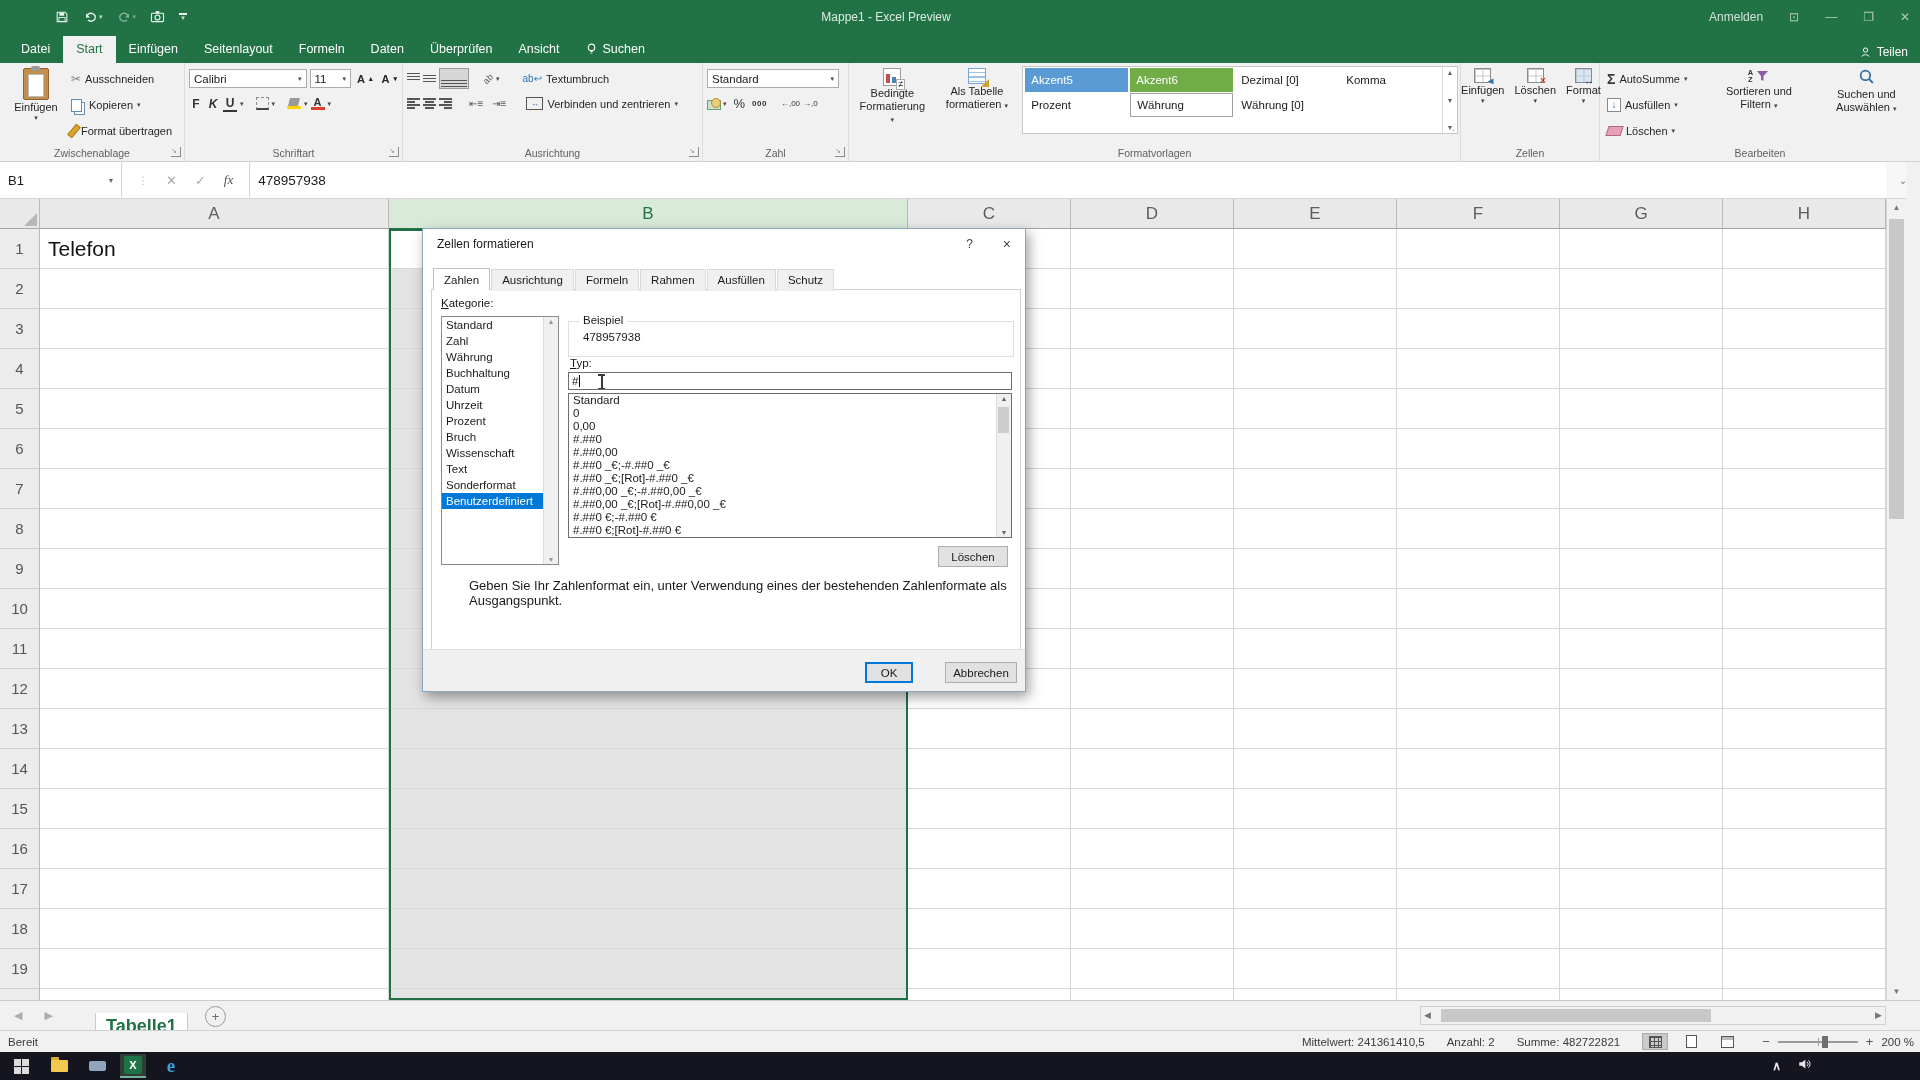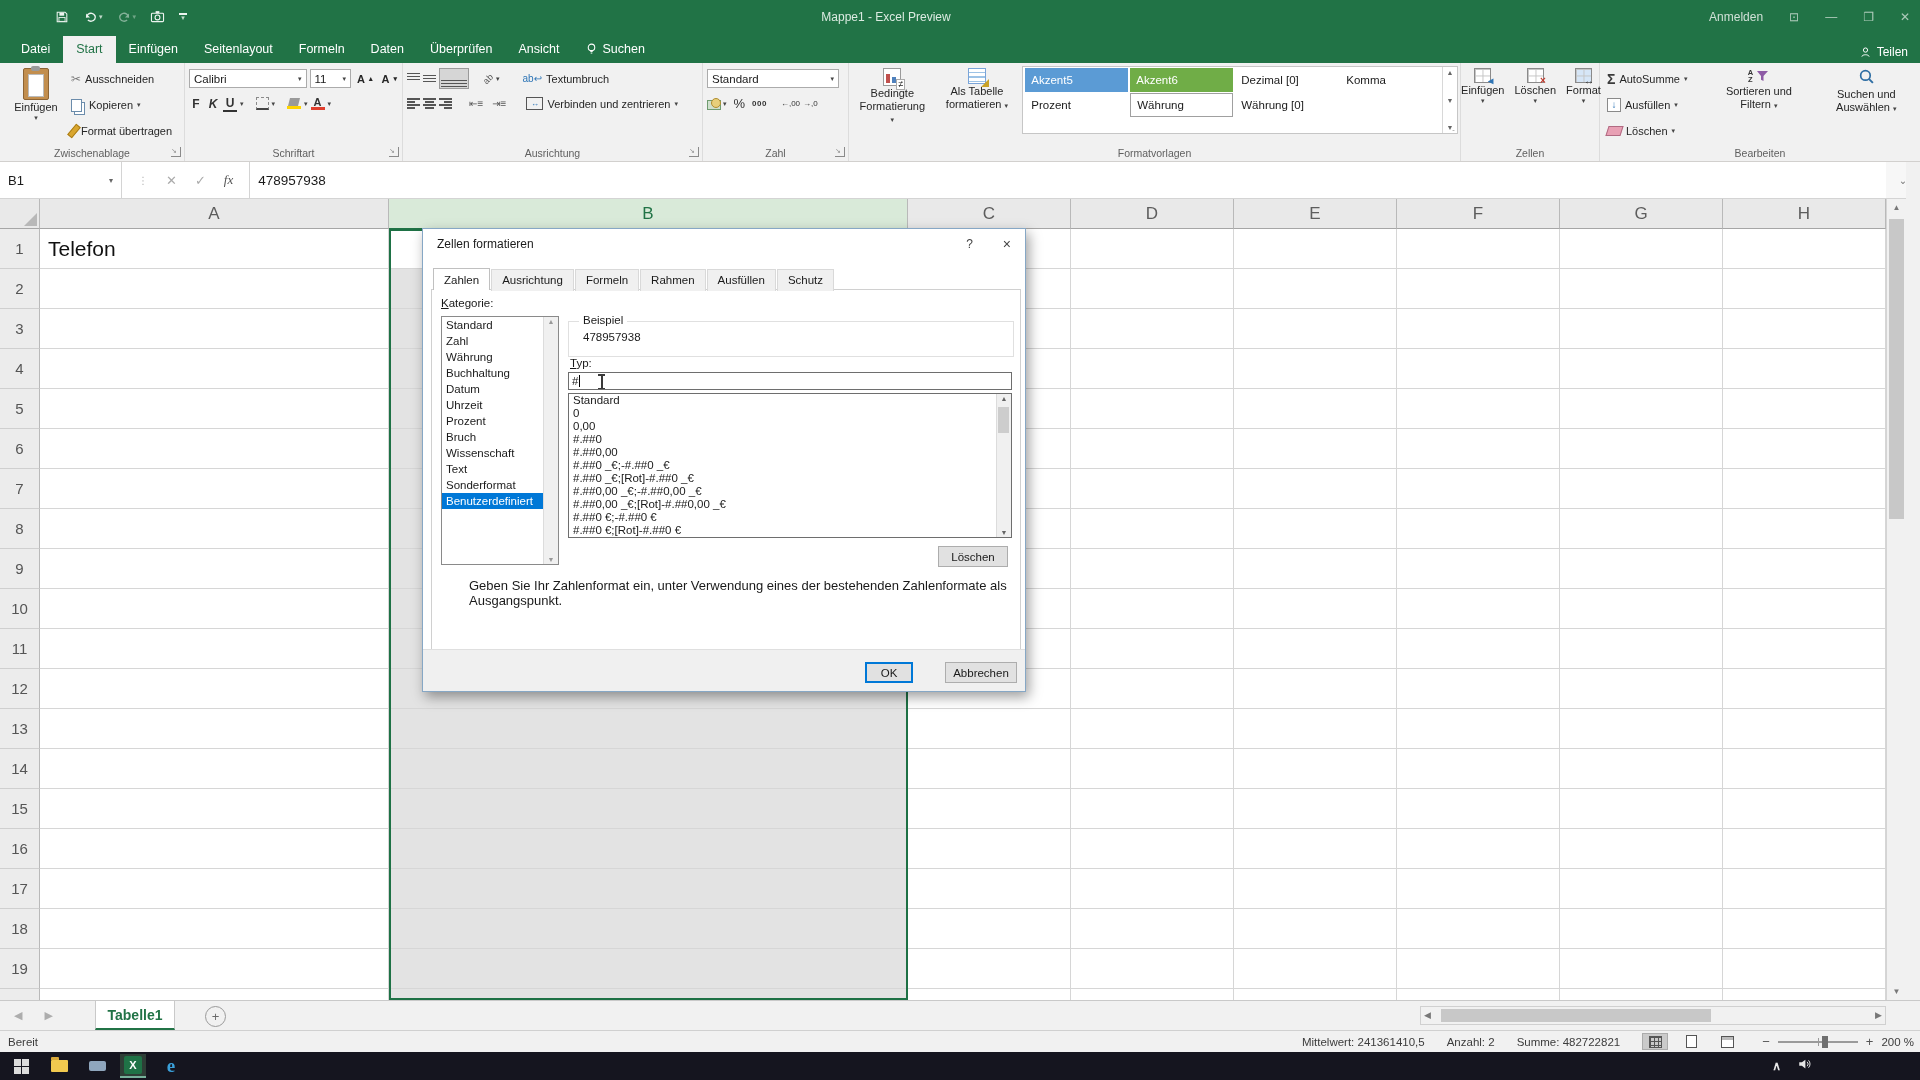--- a/index.html
+++ b/index.html
@@ -141,23 +141,23 @@
   .dbtn.focus{border:2px solid #0078d7;}
   .hint{position:absolute;left:18px;top:349px;width:566px;font-size:13px;color:#1a1a1a;margin-left:28px;}
   .dfoot{position:absolute;left:0;right:0;bottom:0;height:41px;background:#f0f0f0;border-top:1px solid #dfdfdf;}
   .ibeam{position:absolute;left:597px;top:374px;width:9px;height:15px;z-index:60;pointer-events:none;}
   .ibeam i{position:absolute;left:4px;top:1px;width:1.5px;height:13px;background:#3a3a3a;}
   .ibeam u{position:absolute;left:1px;width:7px;height:1.5px;background:#3a3a3a;text-decoration:none;}
   .ibeam u.b{bottom:0;} .ibeam u.t{top:0;}
   
   .sheetbar{position:absolute;left:0;top:1000px;width:1920px;height:30px;background:#f1f1f1;border-top:1px solid #c9c9c9;box-sizing:border-box;}
   .snav{position:absolute;left:14px;top:0;height:100%;display:flex;align-items:center;gap:22px;color:#adadad;font-size:11px;}
-  .stab{position:absolute;left:95px;top:0;height:100%;min-width:80px;background:#fff;border-left:1px solid #c9c9c9;border-right:1px solid #c9c9c9;
+  .stab{position:absolute;left:95px;top:12px;height:100%;min-width:80px;background:#fff;border-left:1px solid #c9c9c9;border-right:1px solid #c9c9c9;
         border-bottom:2px solid #217346;display:flex;align-items:center;justify-content:center;
-        color:#217346;font-weight:bold;font-size:14px;box-sizing:border-box;padding:0 10px;}
+        color:#217346;font-weight:bold;font-size:18px;box-sizing:border-box;padding:0 10px;}
   .addsheet{position:absolute;left:205px;top:5px;width:19px;height:19px;border:1px solid #9a9a9a;border-radius:50%;
             color:#6a6a6a;display:flex;align-items:center;justify-content:center;font-size:13px;}
   .hscroll{position:absolute;left:1420px;top:5px;width:466px;height:19px;background:#f1f1f1;border:1px solid #d0d0d0;box-sizing:border-box;}
   .hscroll .la{position:absolute;left:3px;top:3px;font-size:9px;color:#777;}
   .hscroll .ra{position:absolute;right:3px;top:3px;font-size:9px;color:#777;}
   .hscroll .th{position:absolute;left:20px;top:2px;width:270px;height:13px;background:#c8c8c8;}
   
   .statusbar{position:absolute;left:0;top:1030px;width:1920px;height:22px;background:#f1f1f1;border-top:1px solid #d0d0d0;
              box-sizing:border-box;display:flex;align-items:center;font-size:11.5px;color:#3c3c3c;}
   .statusbar .ready{margin-left:8px;}

